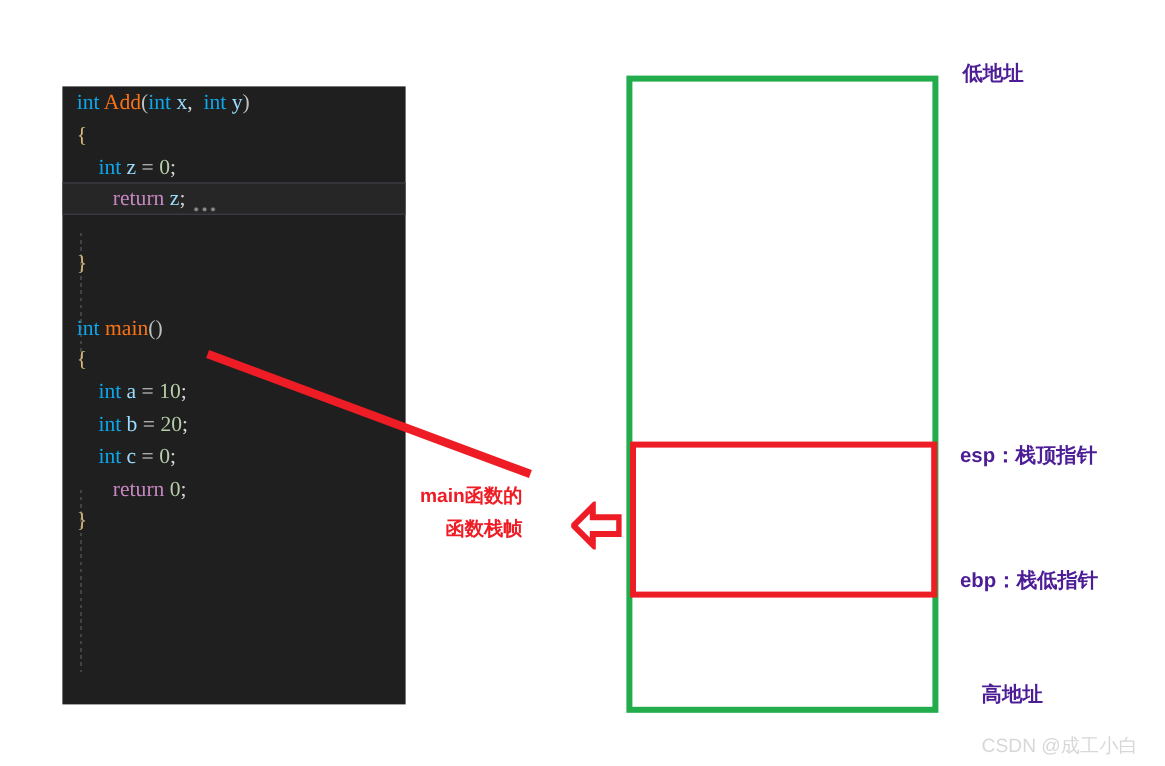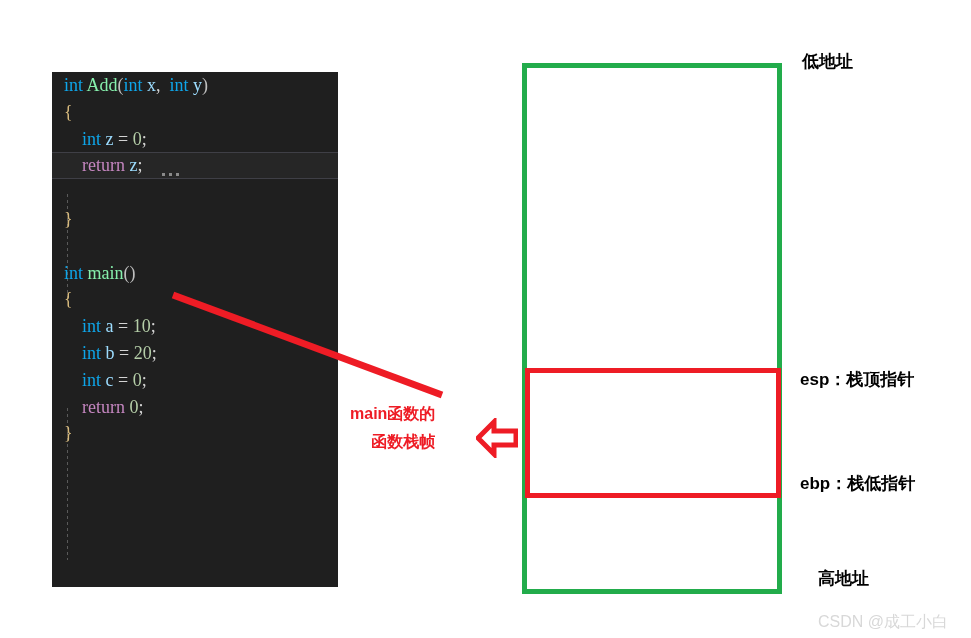--- a/index.html
+++ b/index.html
@@ -55,22 +55,22 @@
     background: repeating-linear-gradient(
       to bottom,
       #5a5a5a 0px, #5a5a5a 3px,
       transparent 3px, transparent 6px
     );
   }
   #guide-a { top: 122px; height: 108px; }
   #guide-b { top: 336px; height: 152px; }
 
   .t-key   { color: #0ea5e9; }   
-  .t-ret   { color: #c586c0; }   
-  .t-fn    { color: #86efac; }   
+  .t-ret   { color: #c586c0; margin-left: 12px; }   
+  .t-fn    { color: #f97316; }   
   .t-var   { color: #9cdcfe; }   
   .t-num   { color: #b5cea8; }   
   .t-punc  { color: #d4d4d4; }
   .t-brace { color: #d7ba7d; }
   .t-paren { color: #bfbfbf; }
 
   
   #add-hint-dots {
     position: absolute;
     left: 108px;
@@ -98,21 +98,21 @@
     width: 256px;
     height: 130px;
     border: 5px solid #ee1c25;
     box-sizing: border-box;
     background: transparent;
   }
 
   
   .label-red {
     position: absolute;
-    color: #000000;
+    color: #4c1d95;
     font-weight: bold;
     font-size: 17px;
     white-space: pre;
     font-family: "Liberation Sans", sans-serif;
   }
   #label-low-address  { left: 802px; top: 50px; }
   #label-esp          { left: 800px; top: 368px; }
   #label-ebp          { left: 800px; top: 472px; text-align: right; }
   #label-high-address { left: 818px; top: 567px; }
 

